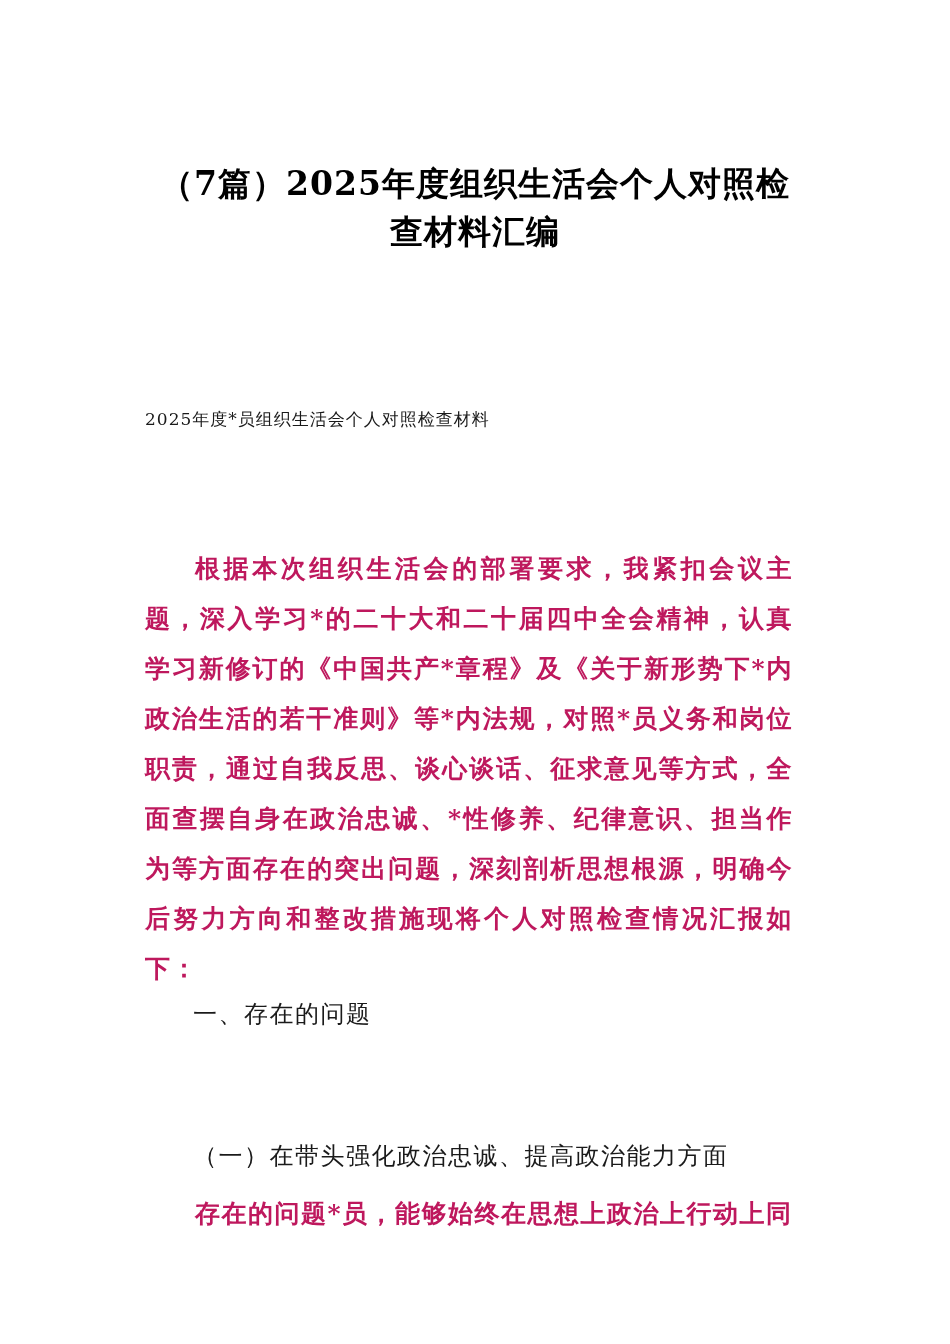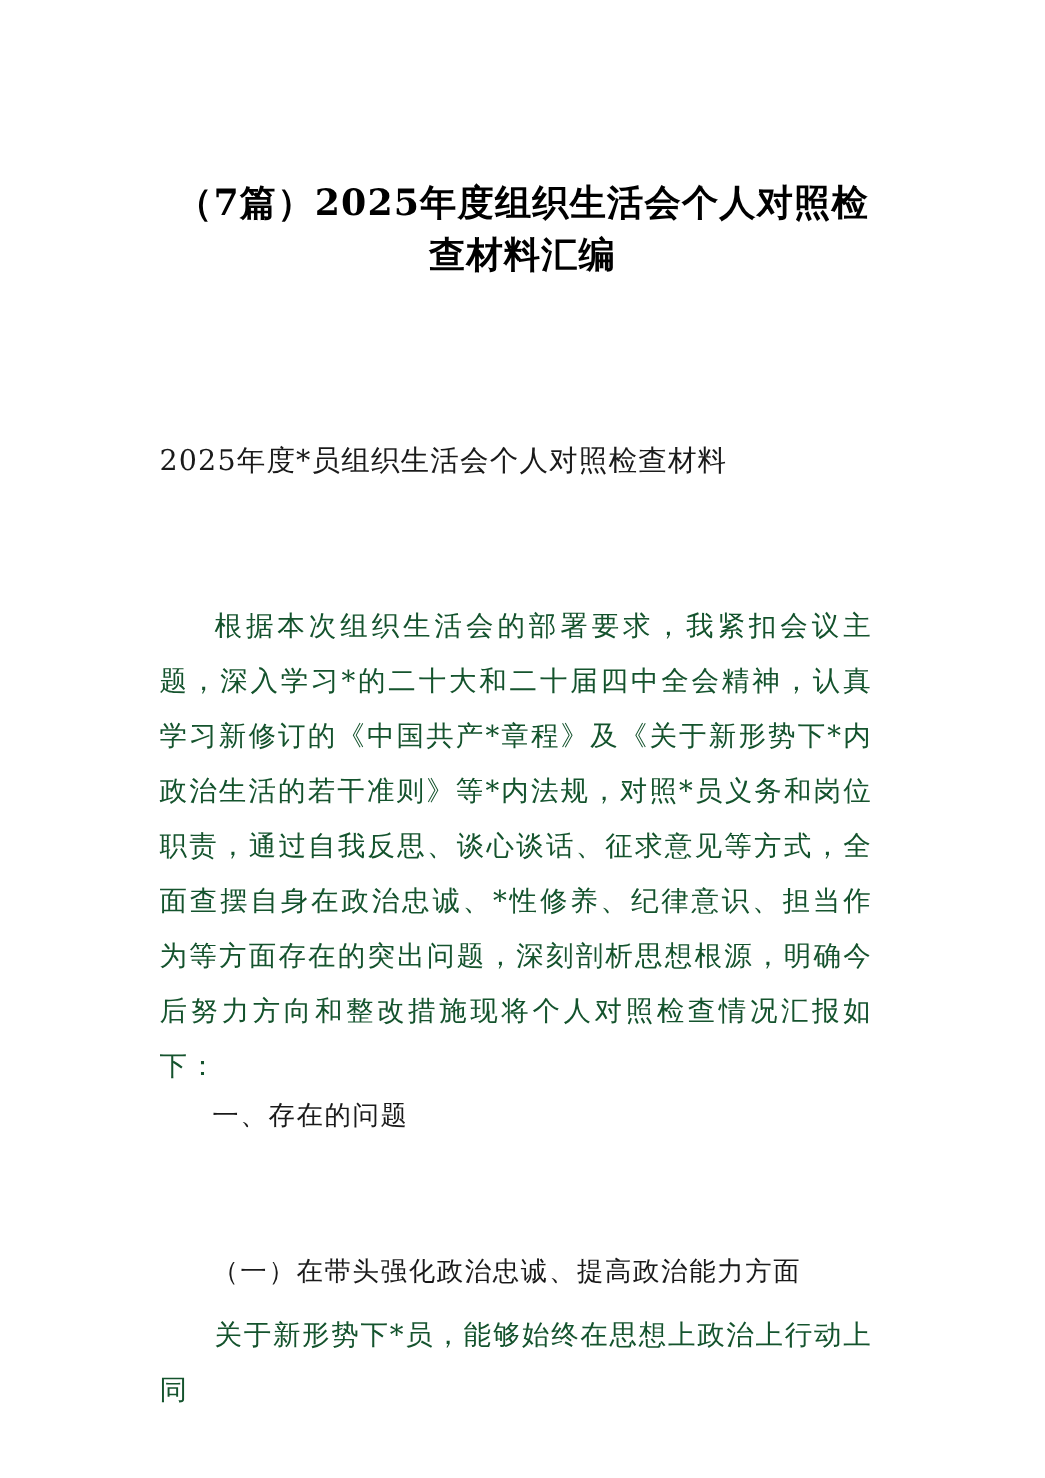--- a/index.html
+++ b/index.html
@@ -34,38 +34,38 @@
     line-height: 48px;
     color: #000000;
     font-family: "DejaVu Serif", "Liberation Serif", serif;
   }
   .doc-subtitle {
     position: absolute;
     top: 370px;
     left: 145px;
     width: 660px;
     margin: 0;
-    font-size: 26px;
+    font-size: 17px;
     font-weight: 400;
     letter-spacing: 1px;
     line-height: 50px;
     color: #1a1a1a;
   }
   .doc-para {
     position: absolute;
     left: 145px;
     width: 648px;
     margin: 0;
     font-size: 25px;
-    font-weight: 400;
+    font-weight: 700;
     letter-spacing: 1.5px;
     line-height: 50px;
     text-align: justify;
     text-indent: 2em;
-    color: #14532d;
+    color: #be185d;
   }
   .intro-para { top: 520px; }
   .section-heading {
     position: absolute;
     left: 145px;
     width: 648px;
     margin: 0;
     font-size: 24px;
     font-weight: 400;
     letter-spacing: 1.5px;
@@ -85,15 +85,15 @@
   <h1 class="doc-title">（7篇）2025年度组织生活会个人对照检查材料汇编</h1>
 
   <p class="doc-subtitle">2025年度*员组织生活会个人对照检查材料</p>
 
   <p class="doc-para intro-para">根据本次组织生活会的部署要求，我紧扣会议主题，深入学习*的二十大和二十届四中全会精神，认真学习新修订的《中国共产*章程》及《关于新形势下*内政治生活的若干准则》等*内法规，对照*员义务和岗位职责，通过自我反思、谈心谈话、征求意见等方式，全面查摆自身在政治忠诚、*性修养、纪律意识、担当作为等方面存在的突出问题，深刻剖析思想根源，明确今后努力方向和整改措施现将个人对照检查情况汇报如下：</p>
 
   <p class="section-heading section-1">一、存在的问题</p>
 
   <p class="section-heading subsection-1">（一）在带头强化政治忠诚、提高政治能力方面</p>
 
-  <p class="doc-para body-para">关于新形势下*员，能够始终在思想上政治上行动上同</p>
+  <p class="doc-para body-para">存在的问题*员，能够始终在思想上政治上行动上同</p>
 
 </div>
 
 </body></html>

